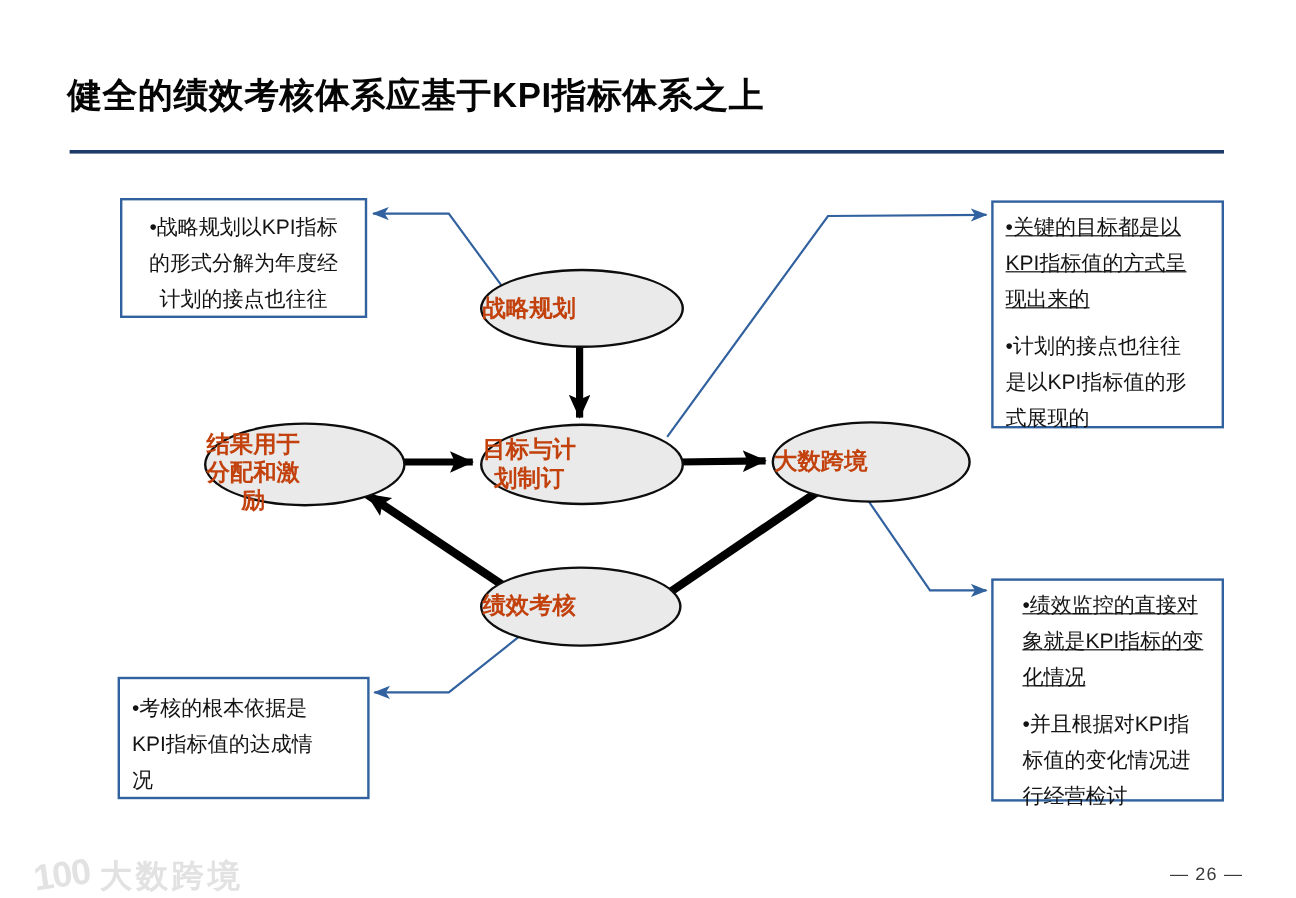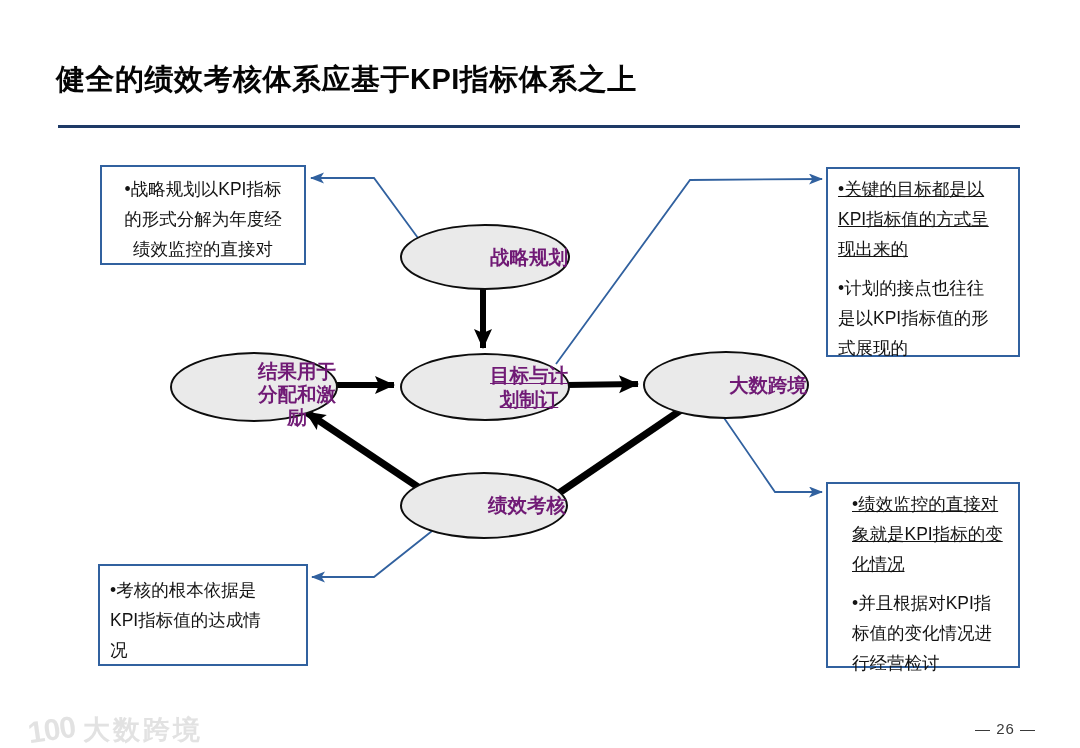--- a/index.html
+++ b/index.html
@@ -9,30 +9,30 @@
   }
   .page-title{
     position:absolute;left:56px;top:48px;width:980px;
     font-size:29px;font-weight:800;color:#050505;letter-spacing:0.5px;
   }
   .title-rule{
     position:absolute;left:58px;top:113px;width:962px;height:2.5px;background:#1e3a66;
   }
   svg.diagram-canvas{position:absolute;left:0;top:0;width:1080px;height:748px;}
   .node{
-    position:absolute;display:flex;align-items:center;justify-content:flex-end;
+    position:absolute;display:flex;align-items:center;justify-content:flex-start;
     background:#eaeaea;border:2.5px solid #0d0d0d;border-radius:50%;
-    font-weight:800;color:#701a75;text-align:center;overflow:visible;z-index:3;
+    font-weight:800;color:#c2410c;text-align:center;overflow:visible;z-index:3;
   }
   .node .lbl{white-space:pre-line;line-height:23px;font-size:19.5px;}
   .node-strategic{left:400px;top:212px;width:166px;height:62px;}
   .node-results{left:170px;top:340px;width:164px;height:66px;}
   .node-results .lbl{padding-top:14px;}
   .node-goals{left:400px;top:341px;width:166px;height:64px;}
-  .node-goals .lbl{line-height:24px;text-decoration:underline;}
+  .node-goals .lbl{line-height:24px;}
   .node-monitor{left:643px;top:339px;width:162px;height:64px;}
   .node-assess{left:400px;top:460px;width:164px;height:63px;}
   .callout{
     position:absolute;background:#ffffff;border:2px solid #31619f;
     color:#131313;font-size:17.5px;z-index:2;box-sizing:border-box;
   }
   .callout .ml{white-space:pre-line;line-height:30px;}
   .callout-tl{left:100px;top:153px;width:206px;height:100px;text-align:center;padding-top:7px;}
   .callout-tr{left:826px;top:155px;width:194px;height:190px;padding:5px 4px 4px 10px;}
   .callout-bl{left:98px;top:552px;width:210px;height:102px;padding:9px 4px 8px 10px;}
@@ -93,21 +93,21 @@
   <div class="node node-monitor">
     <span class="lbl">大数跨境</span>
   </div>
   <div class="node node-assess">
     <span class="lbl">绩效考核</span>
   </div>
 
   <div class="callout callout-tl">
     <div class="ml">•战略规划以KPI指标
 的形式分解为年度经
-绩效监控的直接对</div>
+计划的接点也往往</div>
   </div>
   <div class="callout callout-tr">
     <div class="ml para">•关键的目标都是以
 KPI指标值的方式呈
 现出来的</div>
     <div class="ml">•计划的接点也往往
 是以KPI指标值的形
 式展现的</div>
   </div>
   <div class="callout callout-bl">

